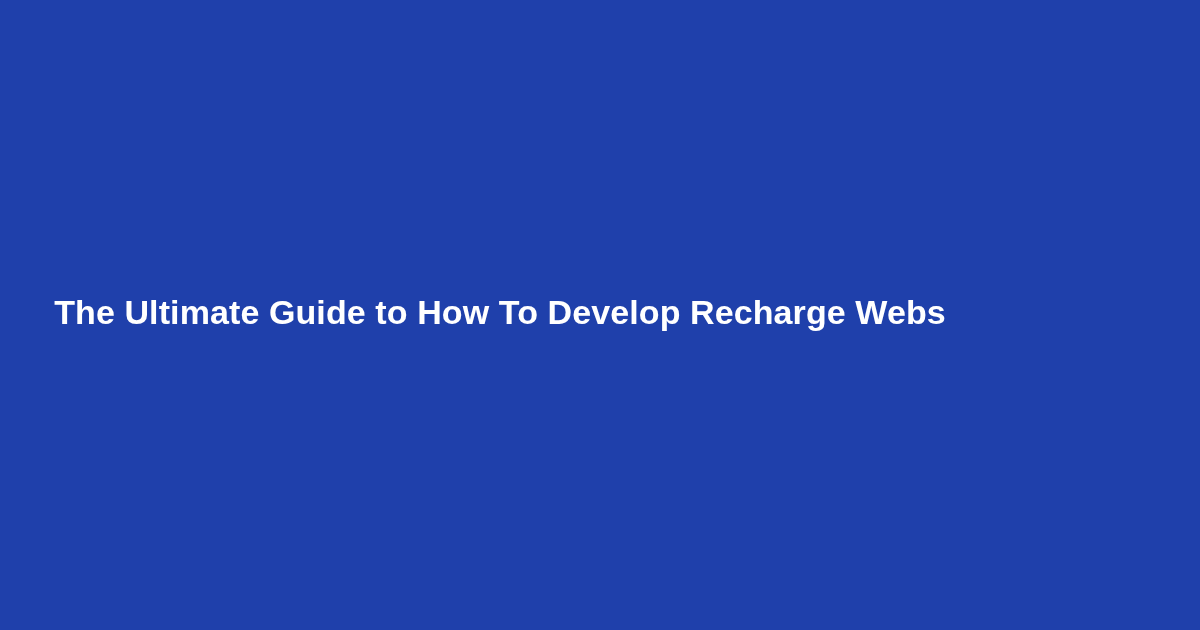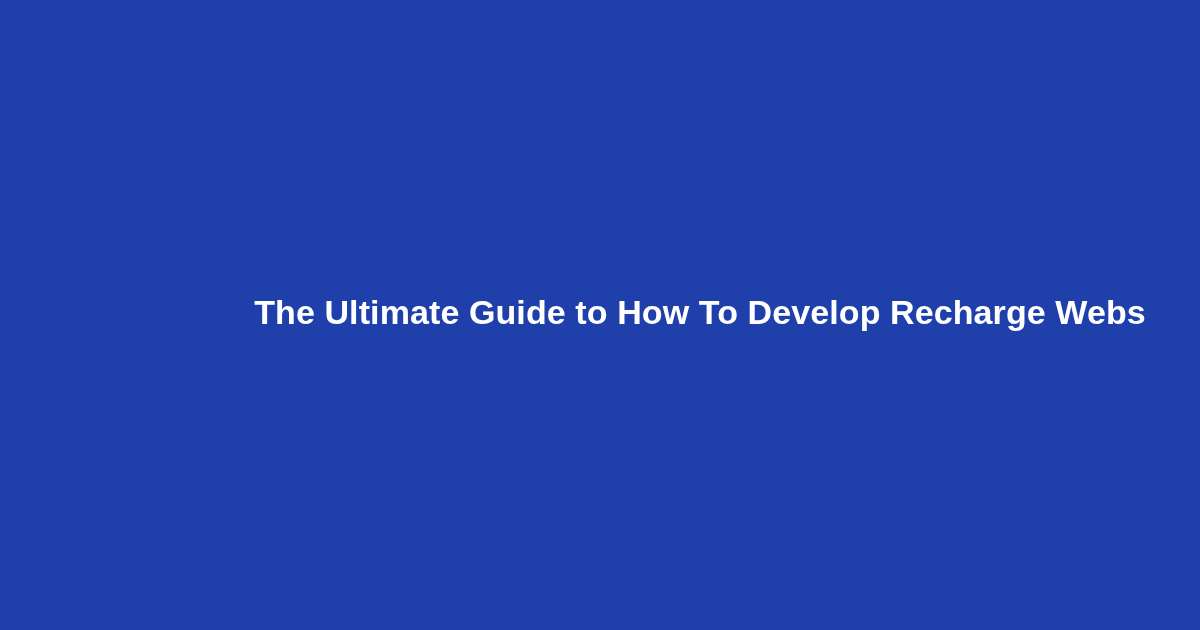--- a/index.html
+++ b/index.html
@@ -16,21 +16,21 @@
   }
 
   
   .og-card {
     position: relative;
     box-sizing: border-box;
     width: 1200px;
     height: 630px;
     display: flex;
     align-items: center;
-    justify-content: flex-end;
+    justify-content: flex-start;
     background-color: #1f40ab; 
     -webkit-font-smoothing: antialiased;
   }
 
   
   .headline-block {
     width: 1000px;
     padding: 0 40px;
     box-sizing: border-box;
     text-align: center;

